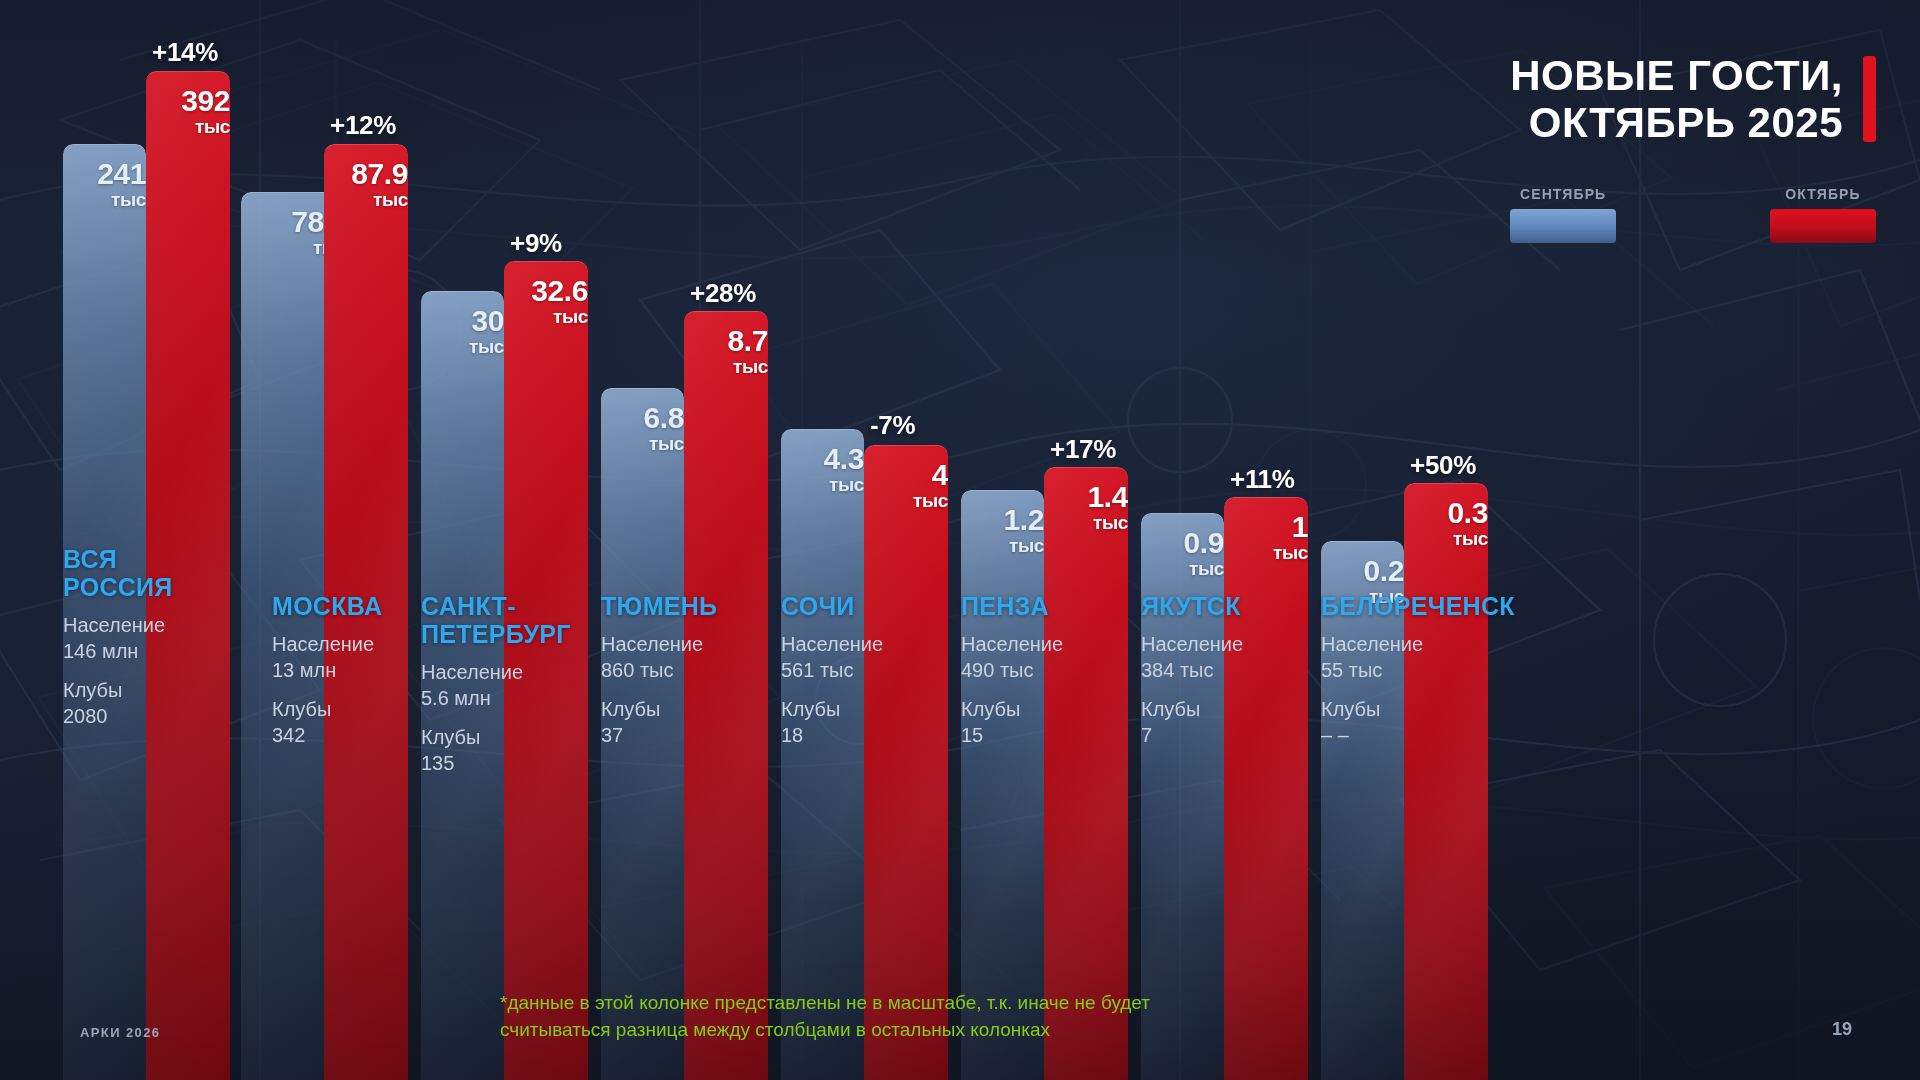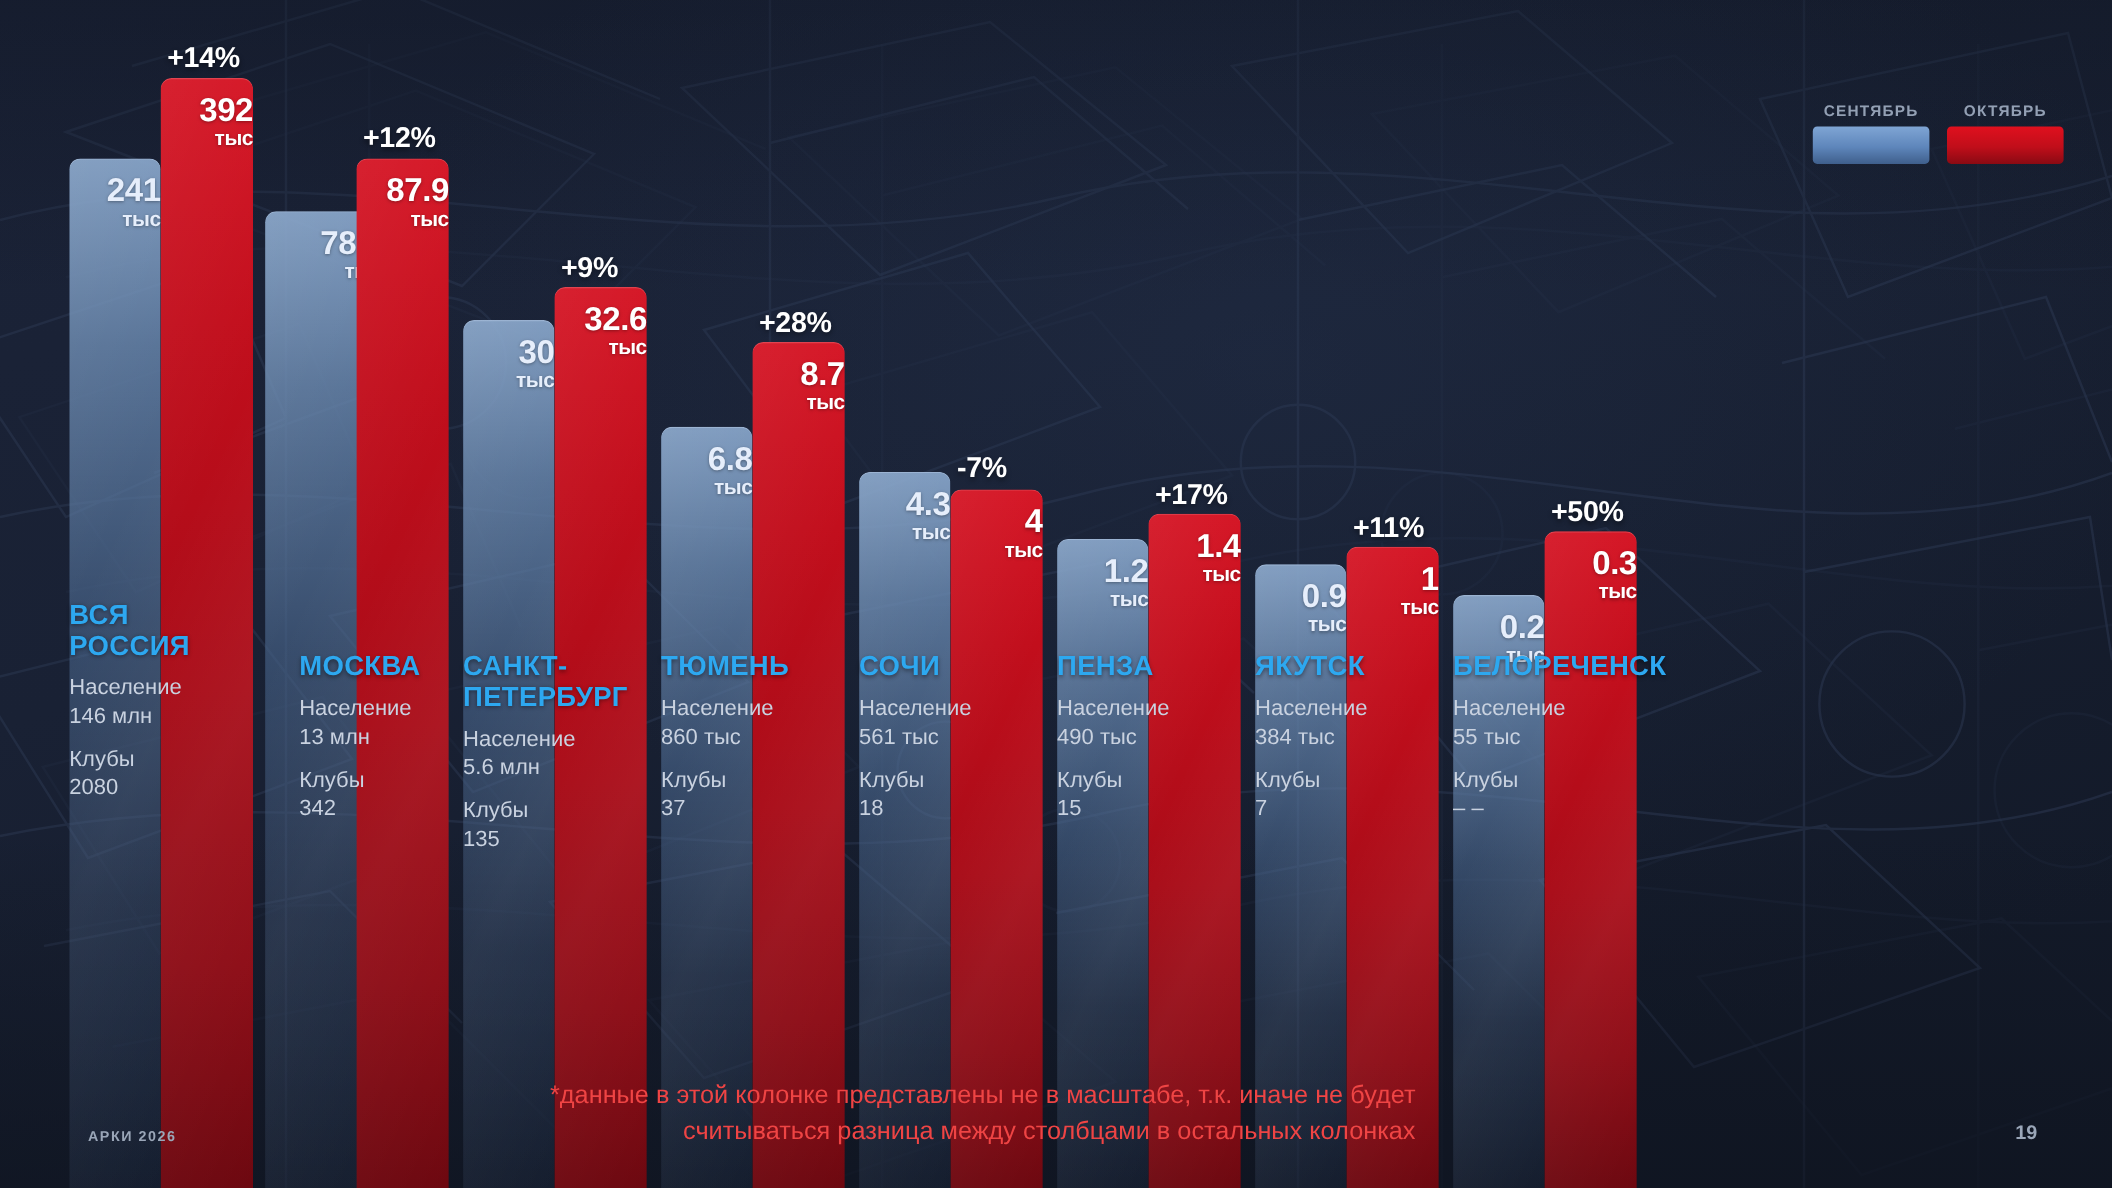--- a/index.html
+++ b/index.html
@@ -118,21 +118,21 @@
   .legend-swatch.oct{background:linear-gradient(180deg,#e0101e 0%,#c00e1a 55%,#8a0a13 100%);}
 
   
   #brand{
     position:absolute;left:80px;bottom:40px;
     color:#9aa6b8;font-size:13px;font-weight:700;letter-spacing:1.4px;
     text-transform:uppercase;
   }
   #footnote{
     position:absolute;left:500px;bottom:36px;
-    color:#ef4444;font-size:23px;line-height:1.42;white-space:pre-line;text-align:right;
+    color:#84cc16;font-size:19px;line-height:1.42;white-space:pre-line;
   }
   #page-num{
     position:absolute;right:68px;bottom:40px;
     color:#9aa6b8;font-size:18px;font-weight:700;
   }
 </style>
 </head>
 <body>
 
 <svg id="bg-art" viewBox="0 0 1920 1080" preserveAspectRatio="none" aria-hidden="true">
@@ -324,21 +324,21 @@
         </div>
       </div>
       <div class="delta" style="left: 1050px; top: 434px;">+17%</div>
       <div class="col-info" style="left: 961px; top: 592px;">
         <div class="city">ПЕНЗА</div>
         <div class="meta">Население
 490 тыс</div>
         <div class="meta">Клубы
 15</div>
       </div>
-      <div class="bar sep" style="left: 1141px; width: 83px; top: 513px;">
+      <div class="bar sep" style="left: 1141px; width: 67px; top: 513px; padding-left: 16px;">
         <div class="fill"></div>
         <div class="sheen"></div>
         <div class="bar-value">
           <span class="num">0.9</span>
           <span class="unit">тыс</span>
         </div>
       </div>
       <div class="bar oct" style="left: 1224px; width: 84px; top: 497px;">
         <div class="fill"></div>
         <div class="sheen"></div>
@@ -375,20 +375,25 @@
       <div class="col-info" style="left: 1321px; top: 592px;">
         <div class="city">БЕЛОРЕЧЕНСК</div>
         <div class="meta">Население
 55 тыс</div>
         <div class="meta">Клубы
 – –</div>
       </div>
     </div>
 
   <div id="header">
+    <div id="title-row">
+      <h1 id="title">НОВЫЕ ГОСТИ,
+ОКТЯБРЬ 2025</h1>
+      <div id="title-bar"></div>
+    </div>
     <div id="legend">
       <div class="legend-item">
         <div class="legend-label">СЕНТЯБРЬ</div>
         <div class="legend-swatch sep"></div>
       </div>
       <div class="legend-item">
         <div class="legend-label">ОКТЯБРЬ</div>
         <div class="legend-swatch oct"></div>
       </div>
     </div>

